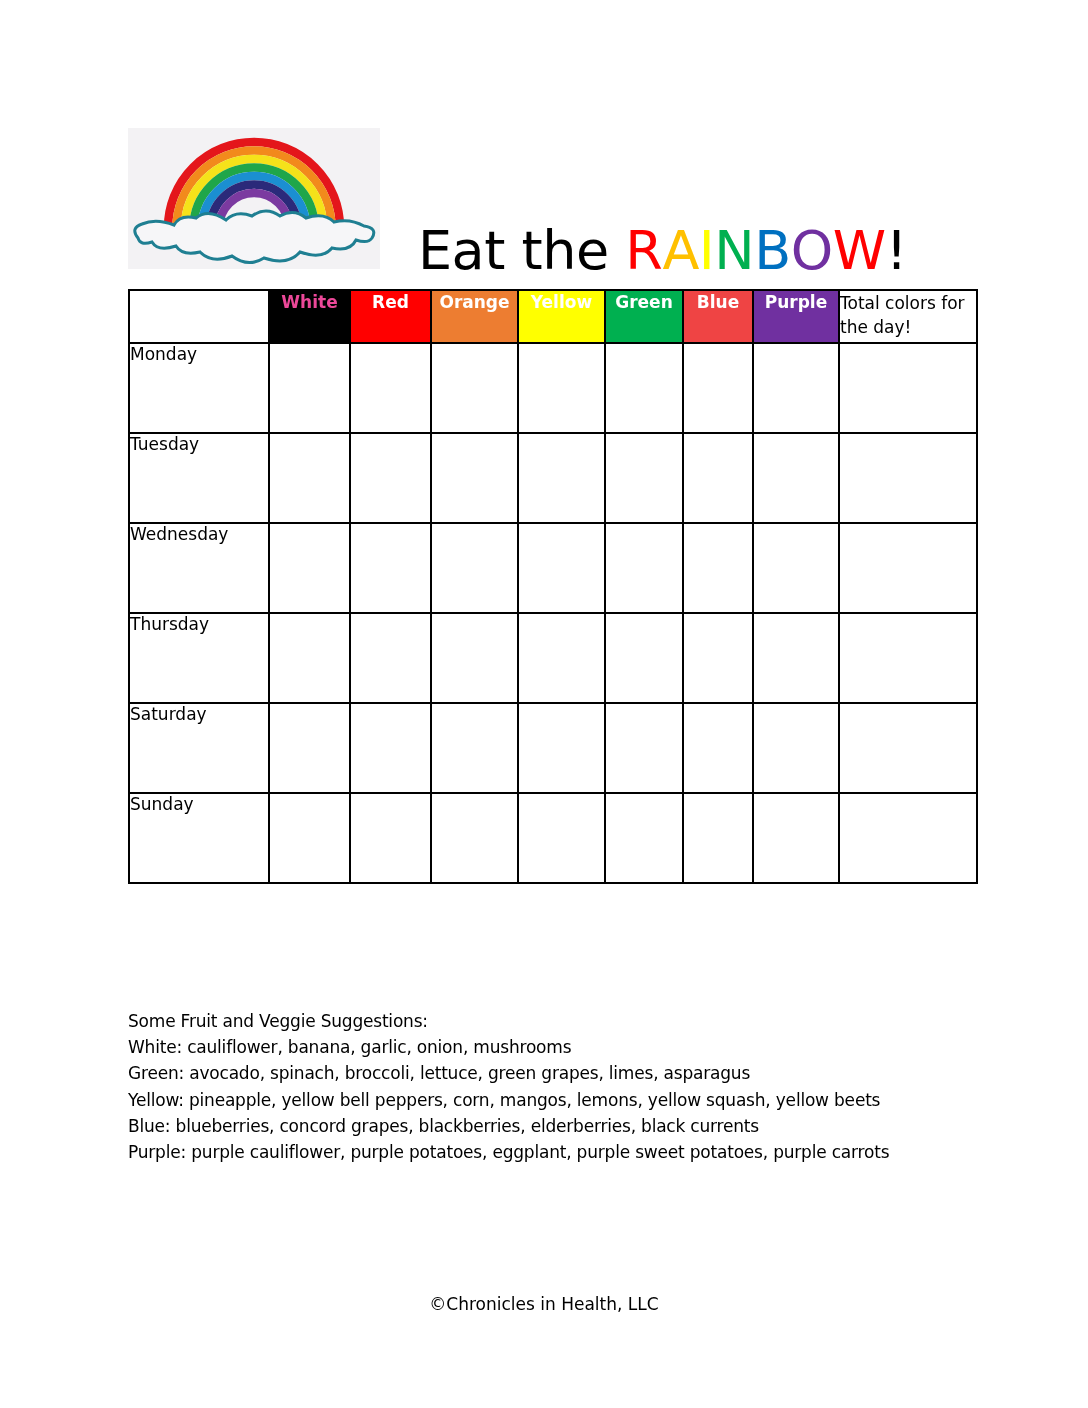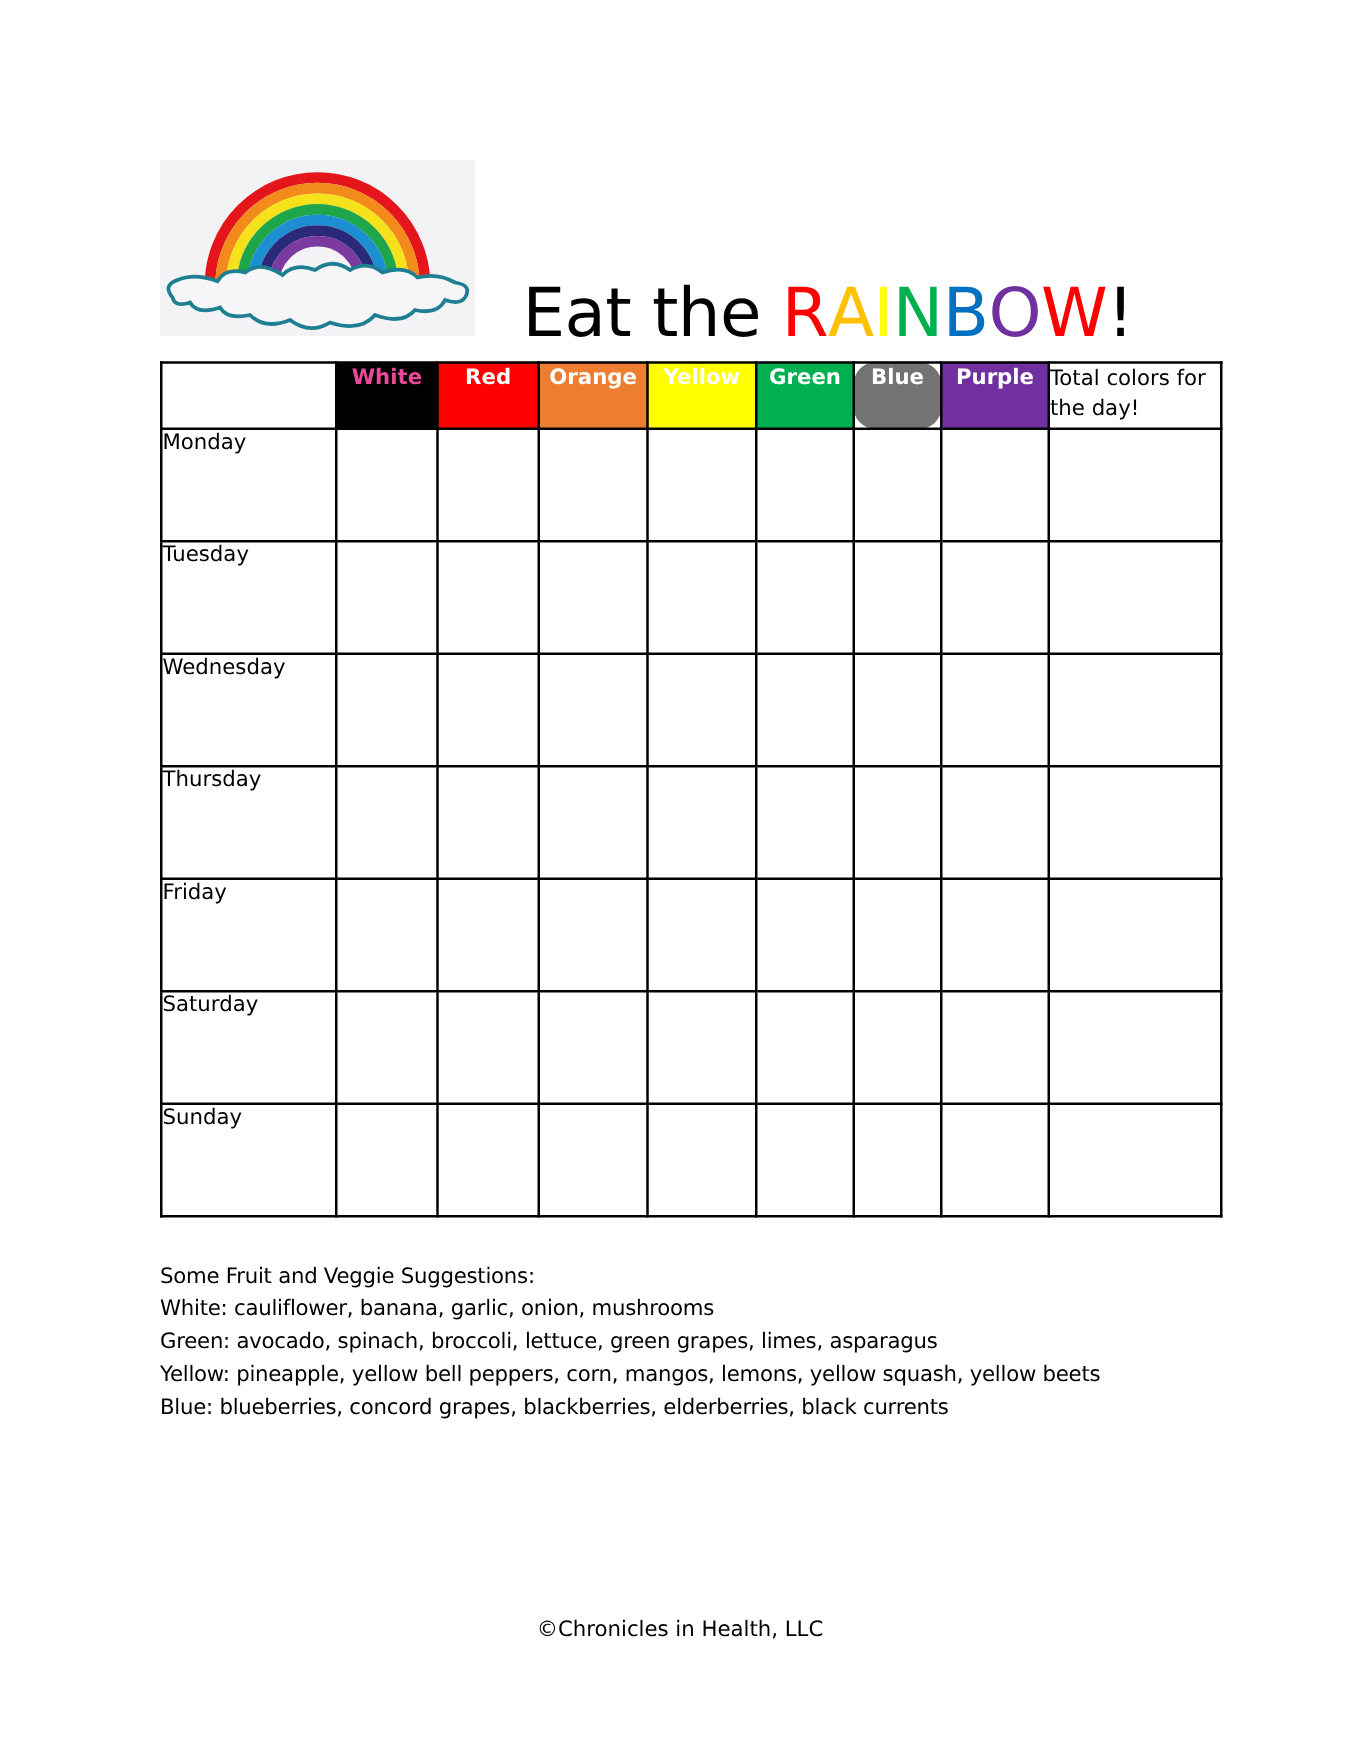--- a/index.html
+++ b/index.html
@@ -53,21 +53,21 @@
       <col style="width:138px">
   </colgroup>
   <thead>
     <tr id="header-row">
       <th></th>
     <th class="colhdr" style="background: rgb(0, 0, 0); color: #ec4899;">White</th>
         <th class="colhdr" style="background: rgb(255, 0, 0); color: rgb(255, 255, 255);">Red</th>
         <th class="colhdr" style="background: rgb(237, 125, 49); color: rgb(255, 255, 255);">Orange</th>
         <th class="colhdr" style="background: rgb(255, 255, 0); color: rgb(255, 255, 255); margin-top: 35px;">Yellow</th>
         <th class="colhdr" style="background: rgb(0, 176, 80); color: rgb(255, 255, 255);">Green</th>
-        <th class="colhdr" style="background: #737373; color: rgb(255, 255, 255); border-radius: 17px;">Blue</th>
+        <th class="colhdr" style="background: #ef4444; color: rgb(255, 255, 255);">Blue</th>
         <th class="colhdr" style="background: rgb(112, 48, 160); color: rgb(255, 255, 255);">Purple</th>
         <th class="total">Total colors for the day!</th>
       </tr>
   </thead>
   <tbody id="chart-body">
       <tr>
         <td class="day">Monday</td>
         <td></td>
         <td></td>
         <td></td>
@@ -104,31 +104,20 @@
         <td></td>
         <td></td>
         <td></td>
         <td></td>
         <td></td>
         <td></td>
         <td></td>
         <td></td>
       </tr>
       <tr>
-        <td class="day">Friday</td>
-        <td></td>
-        <td></td>
-        <td></td>
-        <td></td>
-        <td></td>
-        <td></td>
-        <td></td>
-        <td></td>
-      </tr>
-      <tr>
         <td class="day">Saturday</td>
         <td></td>
         <td></td>
         <td></td>
         <td></td>
         <td></td>
         <td></td>
         <td></td>
         <td></td>
       </tr>
@@ -146,16 +135,17 @@
     </tbody>
 </table>
 
 <div class="suggestions">
   <div>Some Fruit and Veggie Suggestions:</div>
   <div id="suggestion-lines">
       <div>White: cauliflower, banana, garlic, onion, mushrooms</div>
       <div>Green: avocado, spinach, broccoli, lettuce, green grapes, limes, asparagus</div>
       <div>Yellow: pineapple, yellow bell peppers, corn, mangos, lemons, yellow squash, yellow beets</div>
       <div>Blue: blueberries, concord grapes, blackberries, elderberries, black currents</div>
+      <div>Purple: purple cauliflower, purple potatoes, eggplant, purple sweet potatoes, purple carrots</div>
     </div>
 </div>
 
 <div class="footer">©Chronicles in Health, LLC</div>
 
 </body></html>

